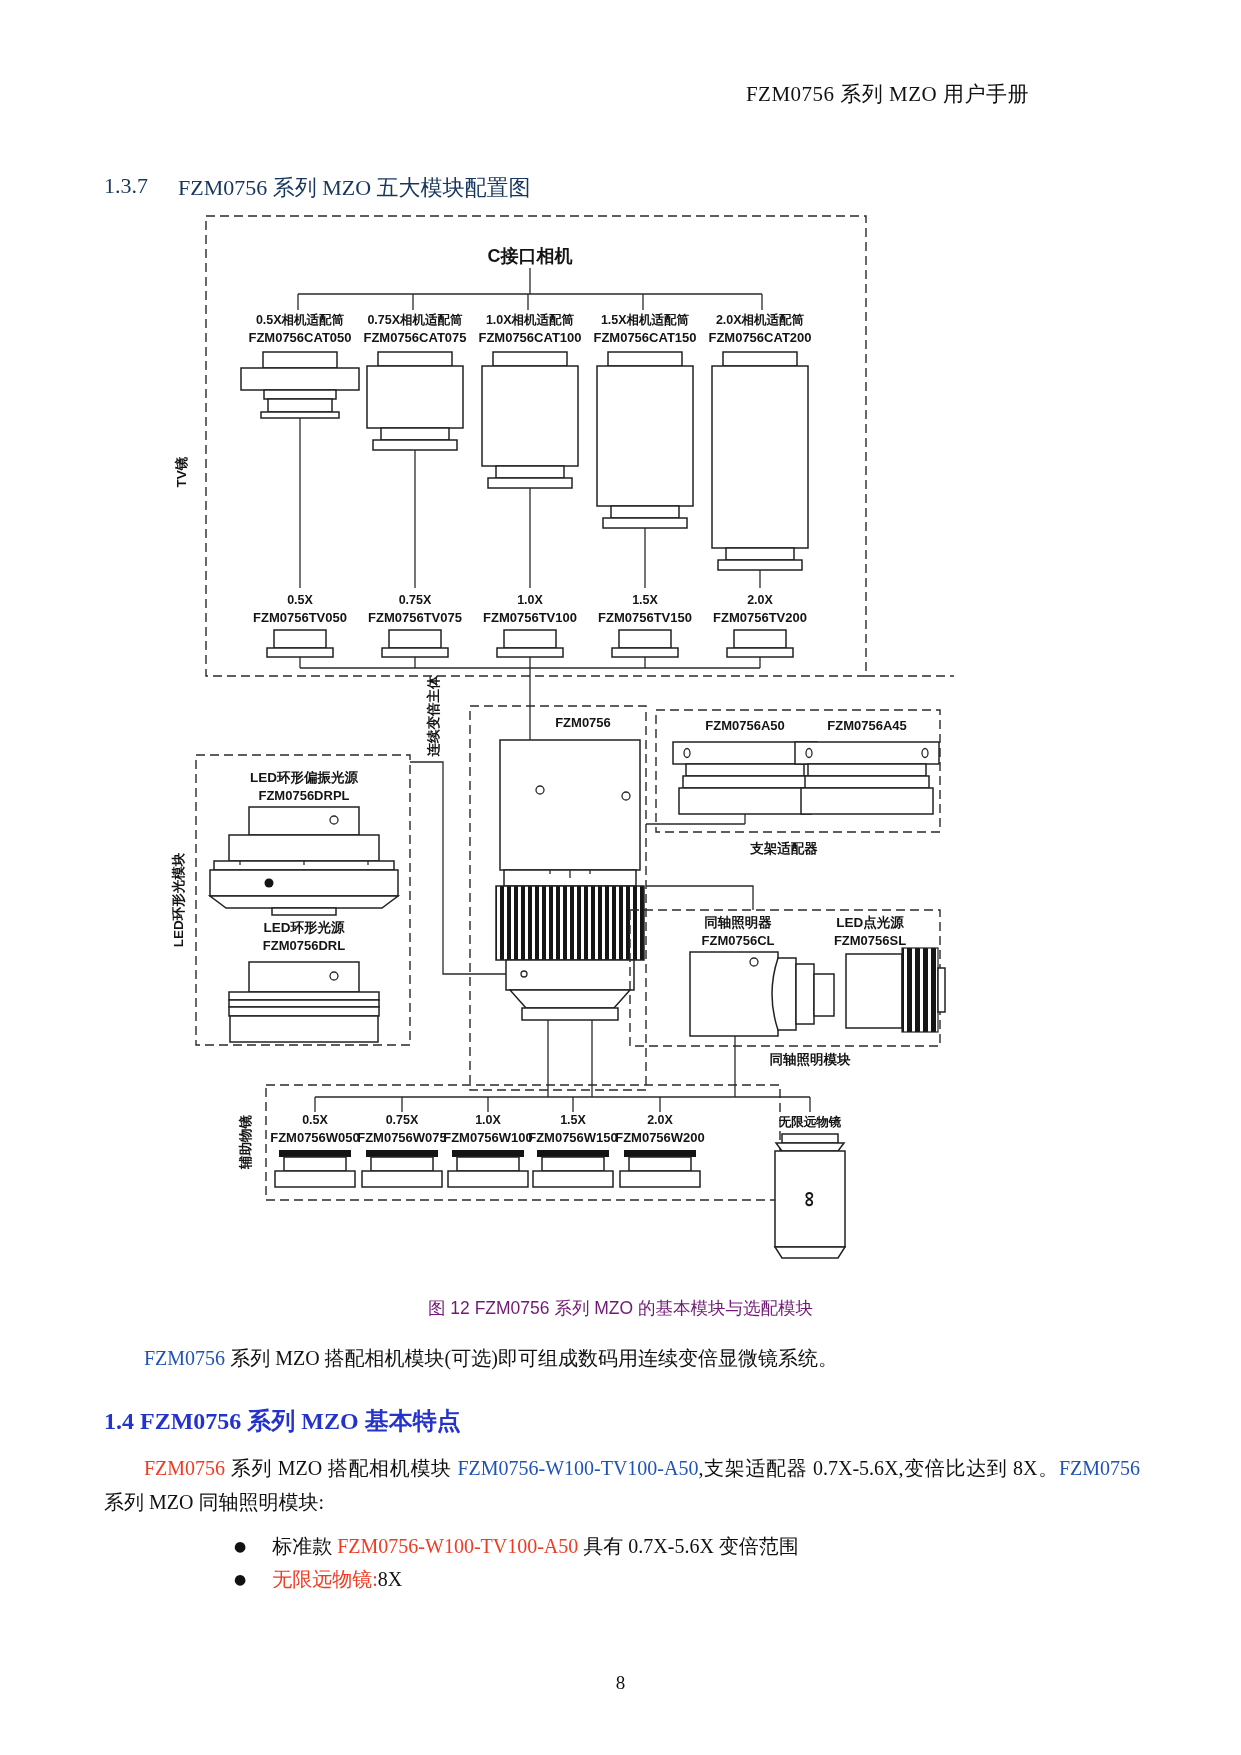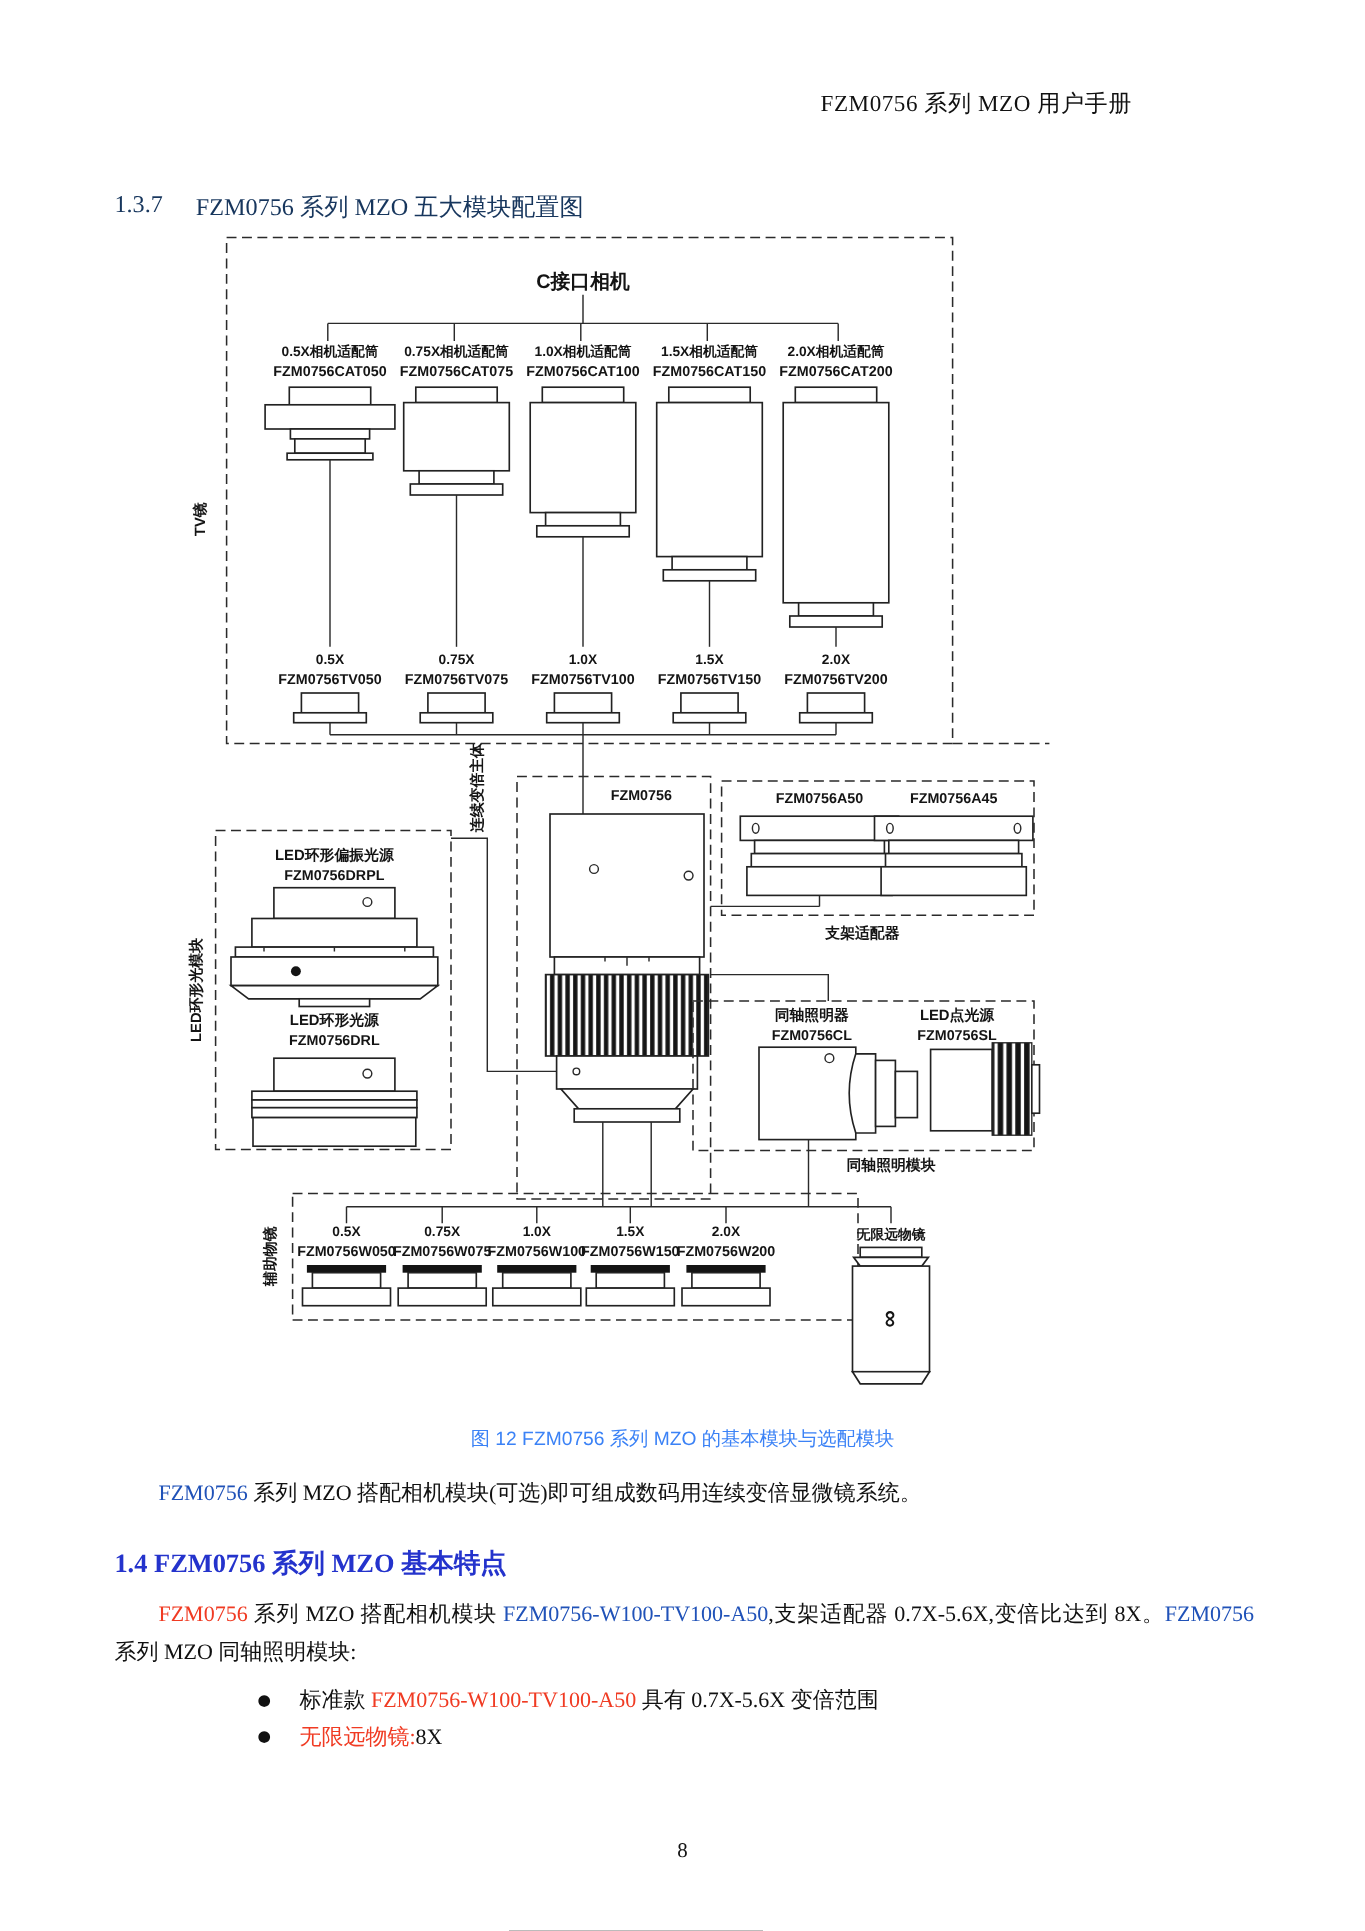--- a/index.html
+++ b/index.html
@@ -23,21 +23,21 @@
   .dmod{ font-size:13px; text-anchor:middle; }
   .dcn{ font-size:13.5px; text-anchor:middle; }
   .dbig{ font-size:18px; text-anchor:middle; }
   .vlbl{ font-size:13.5px; text-anchor:middle; }
   .dln{ stroke:#2a2a2a; fill:none; stroke-width:1.4; stroke-dasharray:9 5; }
   .sln{ stroke:#2a2a2a; fill:none; stroke-width:1.3; }
   .shp{ stroke:#222; fill:#fff; stroke-width:1.5; }
   .blk{ fill:#141414; stroke:none; }
   .caption{
     position:absolute; top:1296px; left:0; width:1241px; text-align:center;
-    font-family:"Liberation Sans", sans-serif; font-size:17.5px; color:#3b82f6;
+    font-family:"Liberation Sans", sans-serif; font-size:17.5px; color:#701a75;
   }
   .para{ position:absolute; left:104px; width:1036px; font-size:20px; line-height:1.68; text-align:justify; }
   .p1{ top:1342px; text-indent:2em; }
   .p2{ top:1452px; text-indent:2em; }
   .h14{
     position:absolute; top:1405px; left:104px;
     font-size:24px; font-weight:bold; color:#2433CC;text-align:center;
   }
   .blue{ color:#2052B8; }
   .red{ color:#F03B23; }

